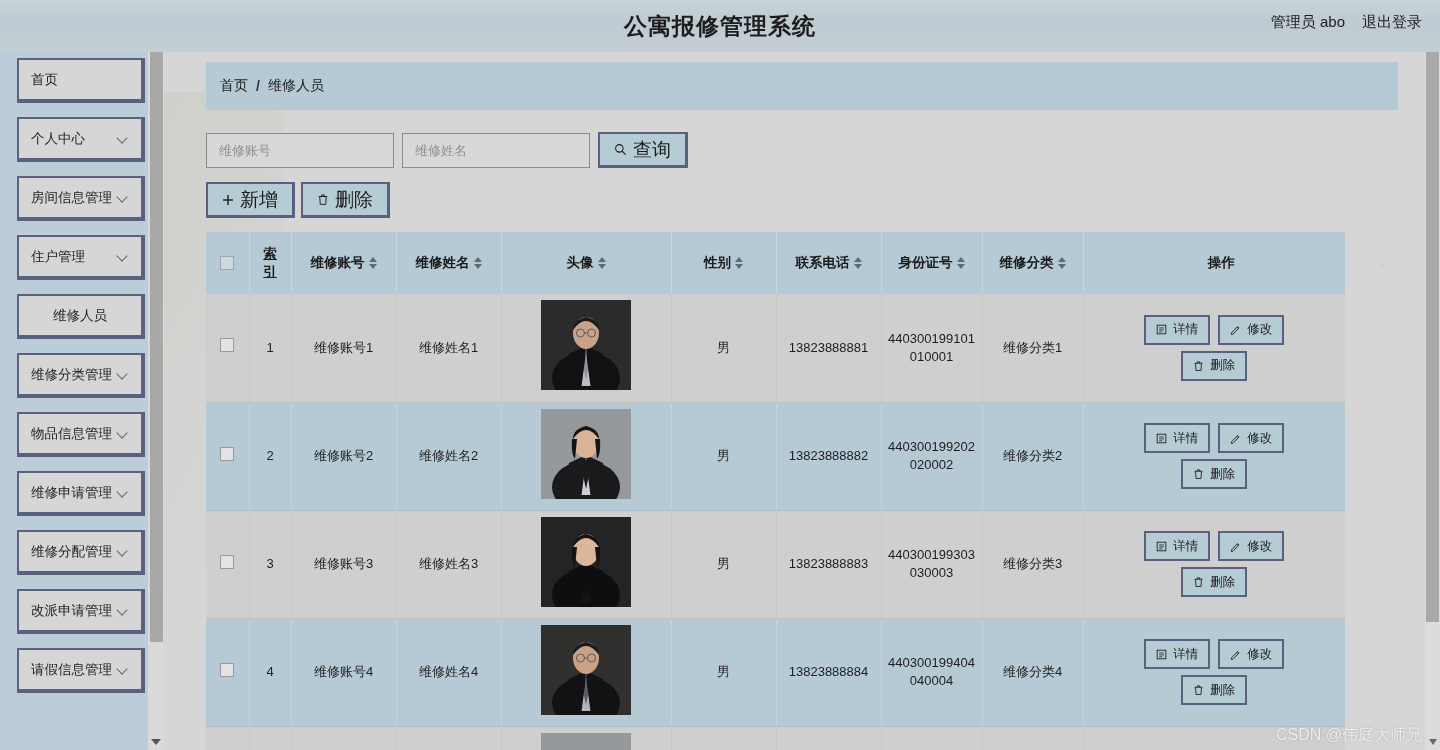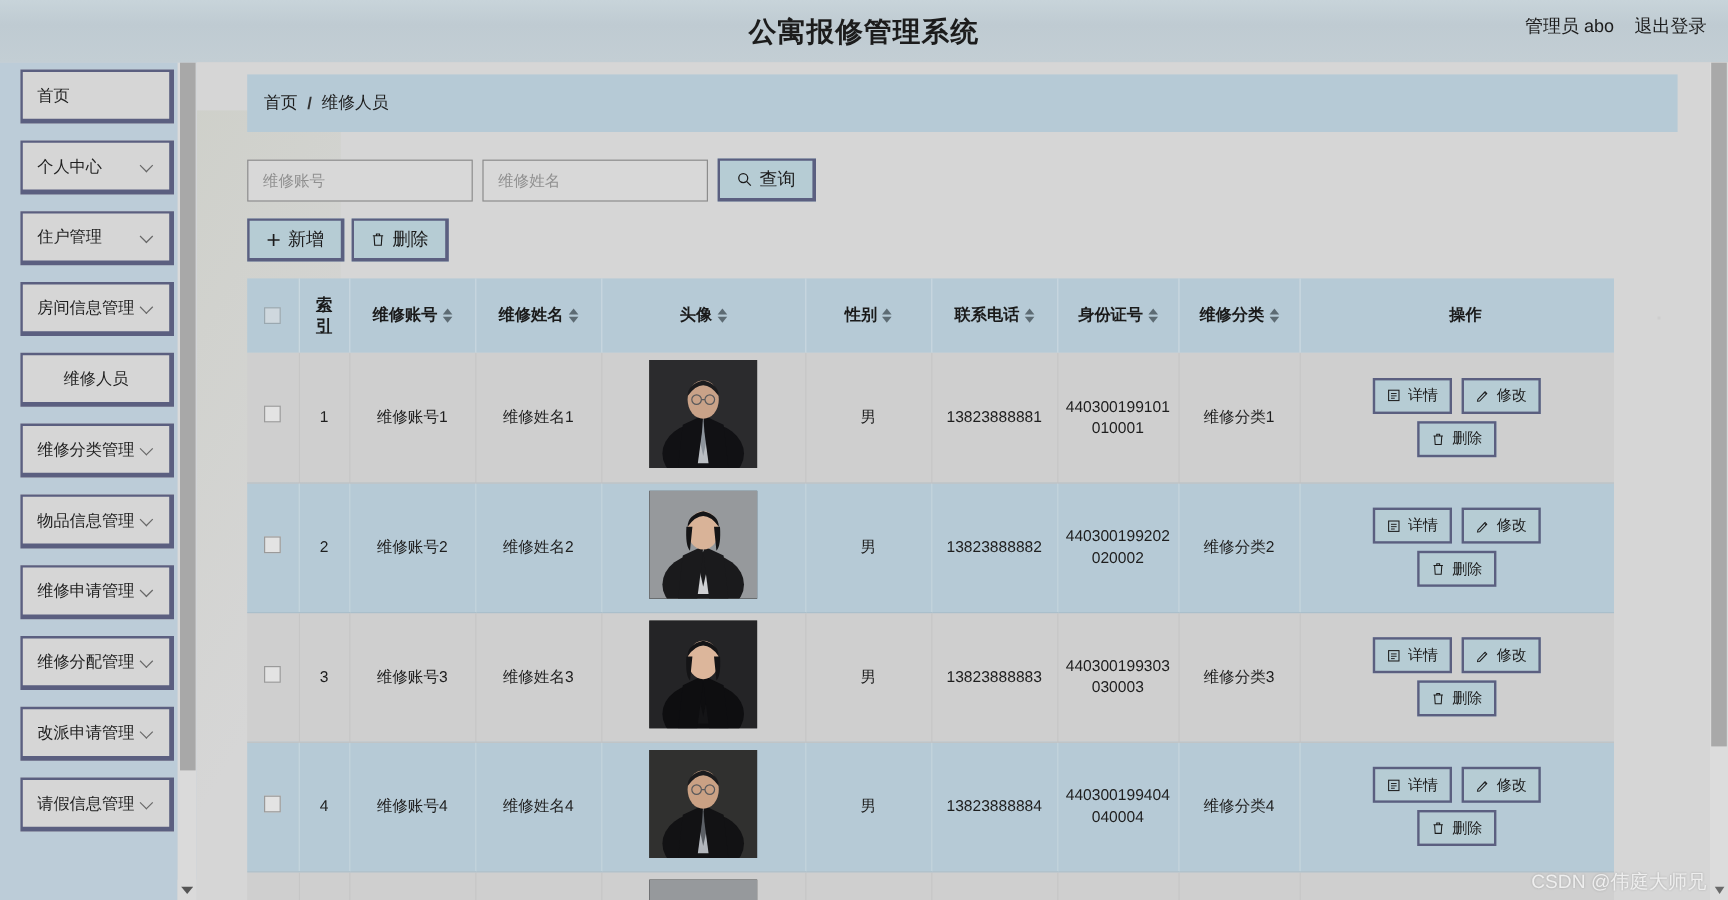--- a/index.html
+++ b/index.html
@@ -110,21 +110,21 @@
     outline: none;
   }
   .text-input::placeholder { color: #909090; }
   .text-input.wide { width: 188px; }
 
   .btn {
     background: #b6ccd4;
     border: 2px solid #5b5f80;
     border-right-width: 3px; border-bottom-width: 3px;
     height: 36px; padding: 4px 14px;
-    font-size: 15px; color: #1b1b1b;
+    font-size: 19px; color: #1b1b1b;
     display: inline-flex; align-items: center; gap: 6px;
     cursor: pointer; font-family: "Liberation Sans", sans-serif;
   }
   .btn.small { height: 30px; padding: 0 10px; font-size: 12.5px; border-right-width:2px; border-bottom-width:2px;}
   .btn-row { margin-top: 14px; display: flex; gap: 6px; }
 
   .ico { display: inline-block; flex: none; }
   .ico svg { display: block; }
 
   
@@ -221,25 +221,25 @@
   <nav class="sidebar">
     <div class="sidebar-inner" id="sidebar-inner">
         <div class="menu-item">
           <span class="label">首页</span>
         </div>
         <div class="menu-item">
           <span class="label">个人中心</span>
           <span class="chev"></span>
         </div>
         <div class="menu-item">
+          <span class="label">房间信息管理</span>
+          <span class="chev"></span>
+        </div>
+        <div class="menu-item">
           <span class="label">住户管理</span>
-          <span class="chev"></span>
-        </div>
-        <div class="menu-item">
-          <span class="label">房间信息管理</span>
           <span class="chev"></span>
         </div>
         <div class="menu-item child">
           <span class="label">维修人员</span>
         </div>
         <div class="menu-item">
           <span class="label">维修分类管理</span>
           <span class="chev"></span>
         </div>
         <div class="menu-item">

